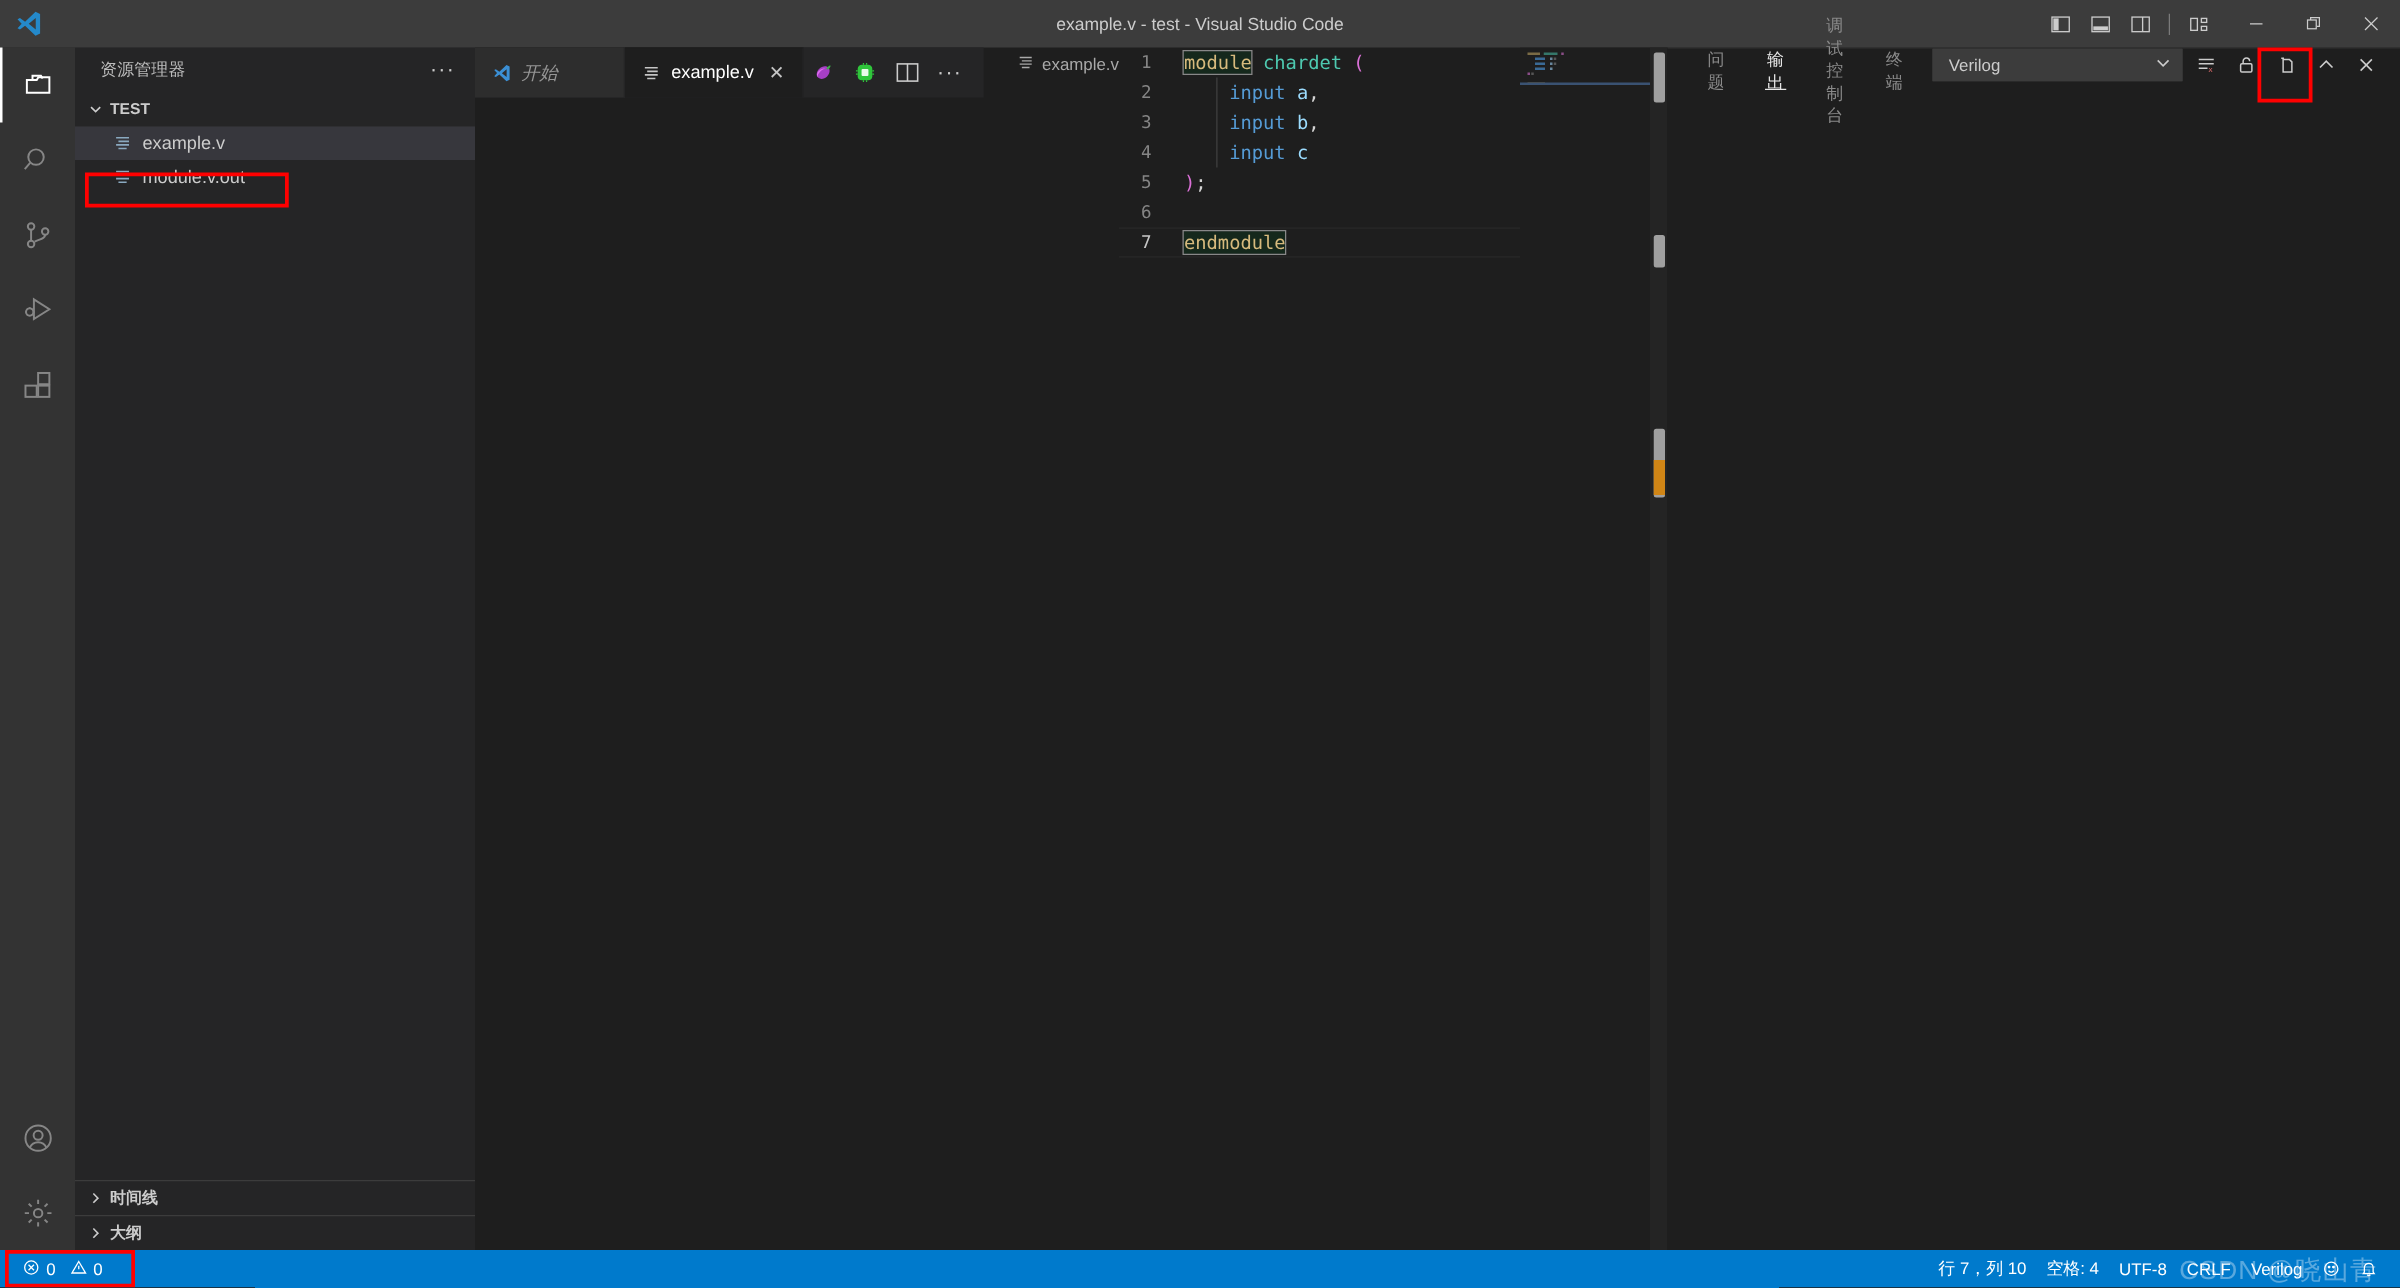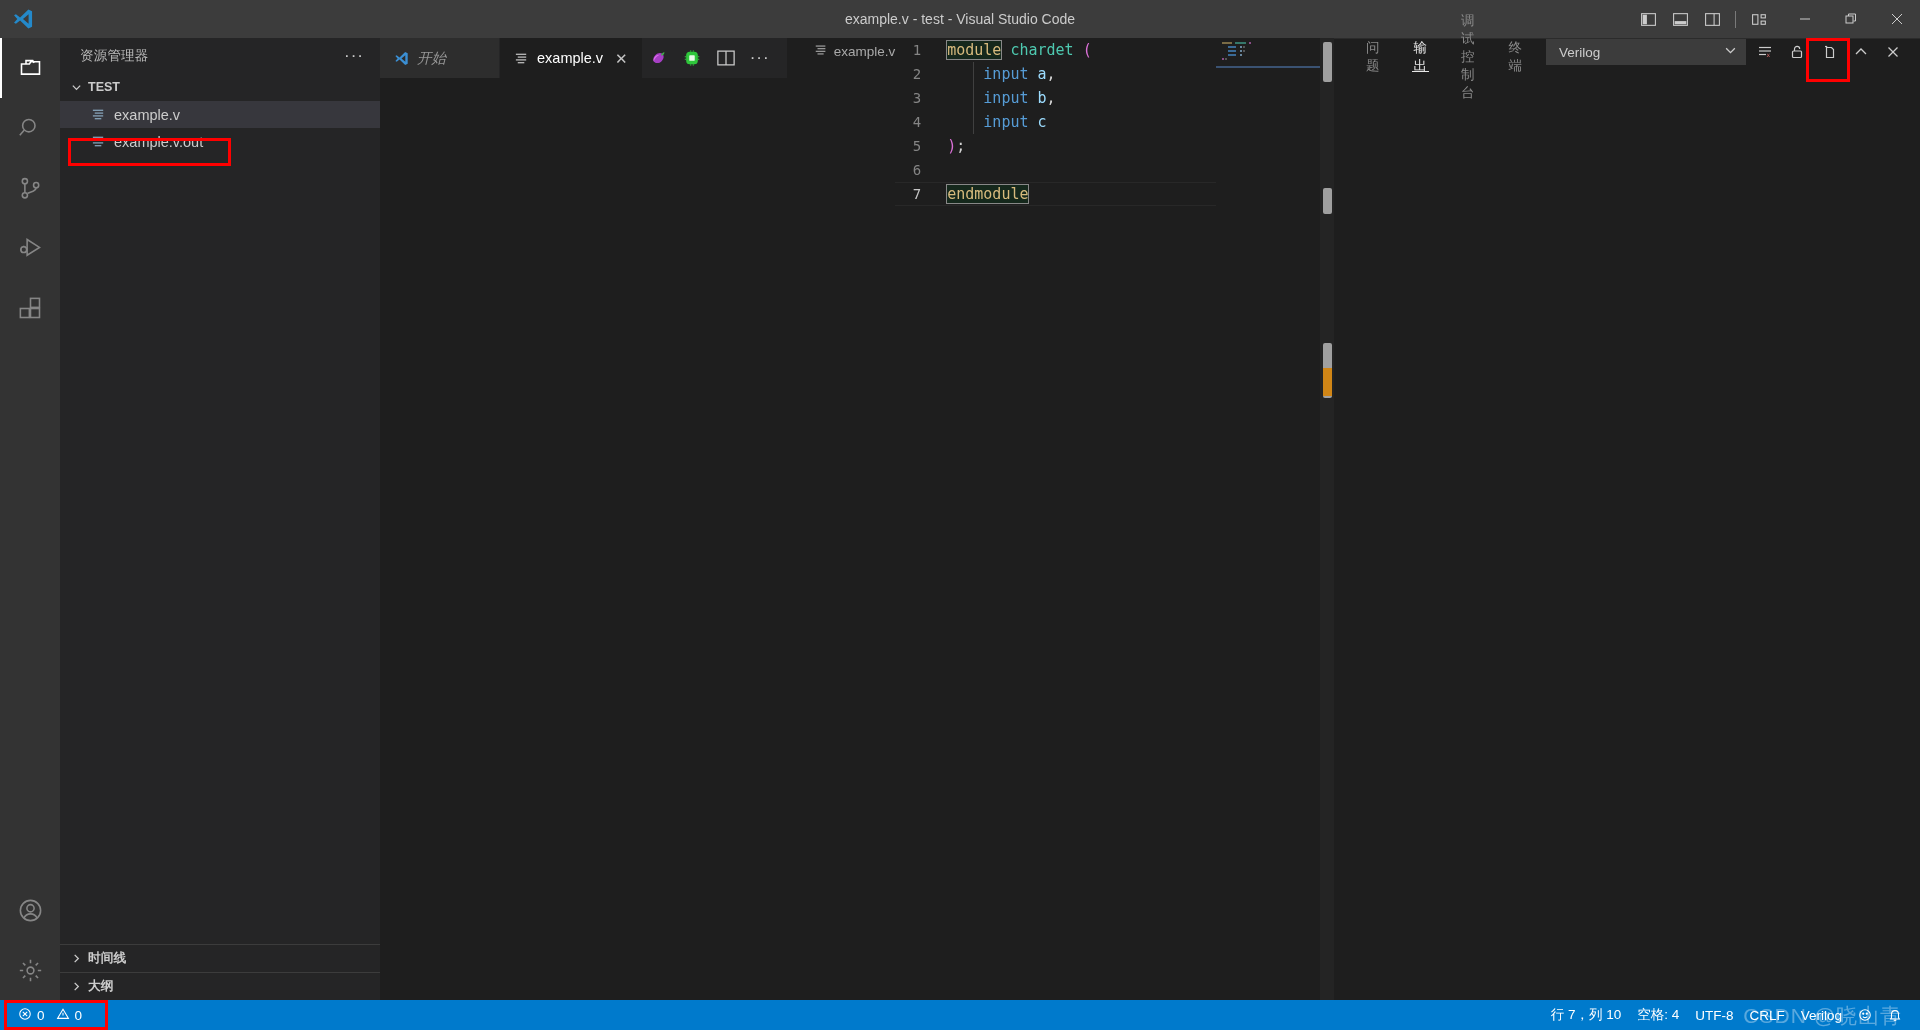--- a/index.html
+++ b/index.html
@@ -339,21 +339,21 @@
         </div>
         <div class="tree-row">
           <span class="file-ico">
             <svg viewBox="0 0 16 16" stroke="#8aa9c0" stroke-width="1.3">
                 <line x1="2" y1="3.5" x2="13" y2="3.5"></line>
                 <line x1="4" y1="6.5" x2="13" y2="6.5"></line>
                 <line x1="2" y1="9.5" x2="13" y2="9.5"></line>
                 <line x1="4" y1="12.5" x2="11" y2="12.5"></line>
               </svg>
           </span>
-          <span>example.v.out</span>
+          <span>module.v.out</span>
         </div>
       </div>
 
       <div class="sidebar-bottom">
         <div class="collapsed-sec">
           <span class="twisty">
             <svg viewBox="0 0 12 12" fill="none" stroke="#cccccc" stroke-width="1.4">
                 <polyline points="4,2 8,6 4,10"></polyline>
               </svg>
           </span>

